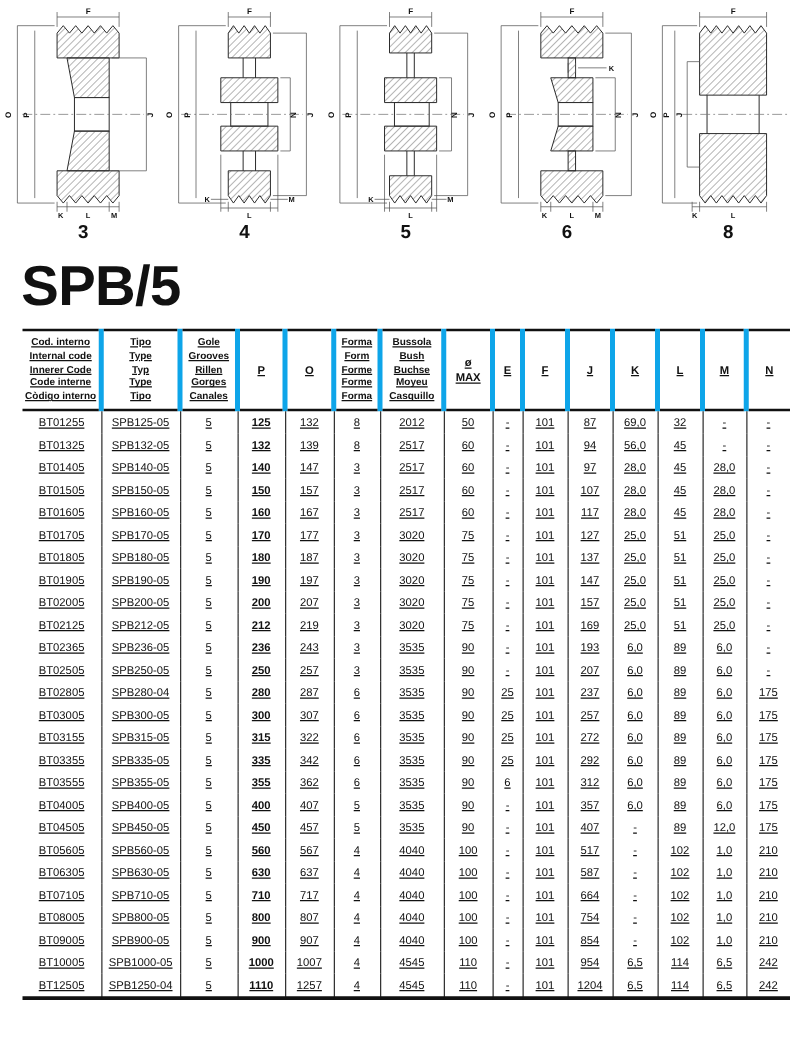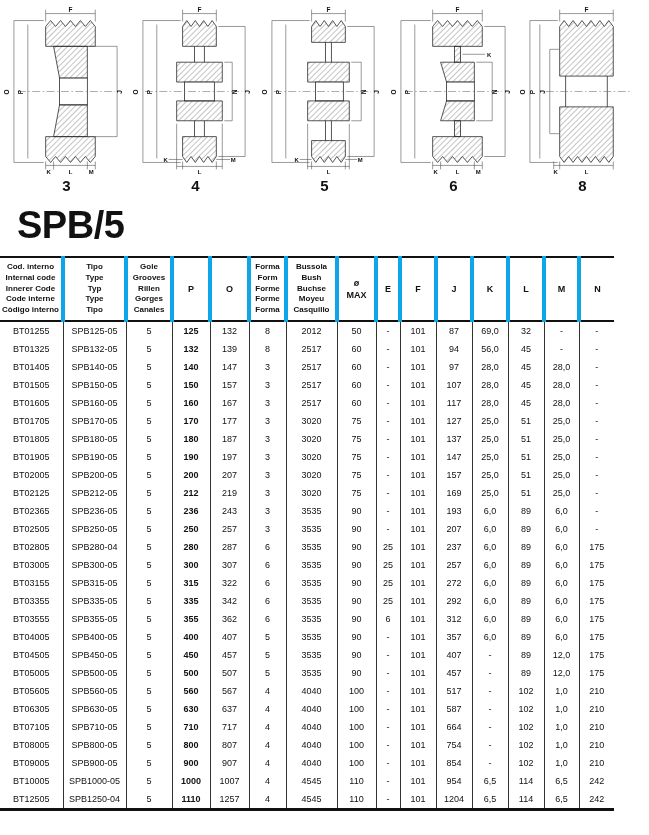--- a/index.html
+++ b/index.html
@@ -14,25 +14,25 @@
   .diagram-number { font-weight:bold; font-size:15px; color:#111; margin-top:1px; }
   
   .hatch { fill:url(#hatchP); stroke:#2a2a2a; stroke-width:0.8; }
   .bore  { fill:#fff; stroke:#2a2a2a; stroke-width:0.8; }
   .ln    { stroke:#2a2a2a; stroke-width:0.8; fill:none; }
   .dim   { stroke:#555; stroke-width:0.6; fill:none; }
   .cl    { stroke:#777; stroke-width:0.6; stroke-dasharray:8 2.5 1.5 2.5; }
   .lbl   { font:bold 6.5px "Liberation Sans",sans-serif; fill:#111; }
   .lbl2  { font:bold 6px "Liberation Sans",sans-serif; fill:#111; }
   
-  .title { font-size:38px; font-weight:800; letter-spacing:-0.5px; margin:10px 0 12px 17px; line-height:1; }
+  .title { font-size:45px; font-weight:800; letter-spacing:-0.5px; margin:10px 0 12px 17px; line-height:1; }
   
   table.spec {
-    border-collapse:collapse; table-layout:fixed; width:614px; 
-    border-top:2px solid #111; border-bottom:3px solid #111;
+    border-collapse:collapse; table-layout:fixed; width:614px; margin-left:18px;
+    border-top:2px solid #111; border-bottom:3px solid #111;text-decoration:underline;
   }
   table.spec thead tr { border-bottom:2px solid #111; }
   table.spec th {
     font-size:8px; font-weight:bold; text-align:center; vertical-align:middle;
     white-space:pre-line; line-height:1.35; padding:4px 0; border-left:4px solid #0ea5e9;
   }
   table.spec th.sg { font-size:9px; }
   table.spec td {
     font-size:9px; text-align:center; height:18px; padding:0;
     border-left:1px solid #333; vertical-align:middle;
@@ -630,37 +630,20 @@
           <td>90</td>
           <td>-</td>
           <td>101</td>
           <td>407</td>
           <td>-</td>
           <td>89</td>
           <td>12,0</td>
           <td>175</td>
         </tr>
         <tr>
-          <td>BT05005</td>
-          <td>SPB500-05</td>
-          <td>5</td>
-          <td class="bold">500</td>
-          <td>507</td>
-          <td>5</td>
-          <td>3535</td>
-          <td>90</td>
-          <td>-</td>
-          <td>101</td>
-          <td>457</td>
-          <td>-</td>
-          <td>89</td>
-          <td>12,0</td>
-          <td>175</td>
-        </tr>
-        <tr>
           <td>BT05605</td>
           <td>SPB560-05</td>
           <td>5</td>
           <td class="bold">560</td>
           <td>567</td>
           <td>4</td>
           <td>4040</td>
           <td>100</td>
           <td>-</td>
           <td>101</td>

